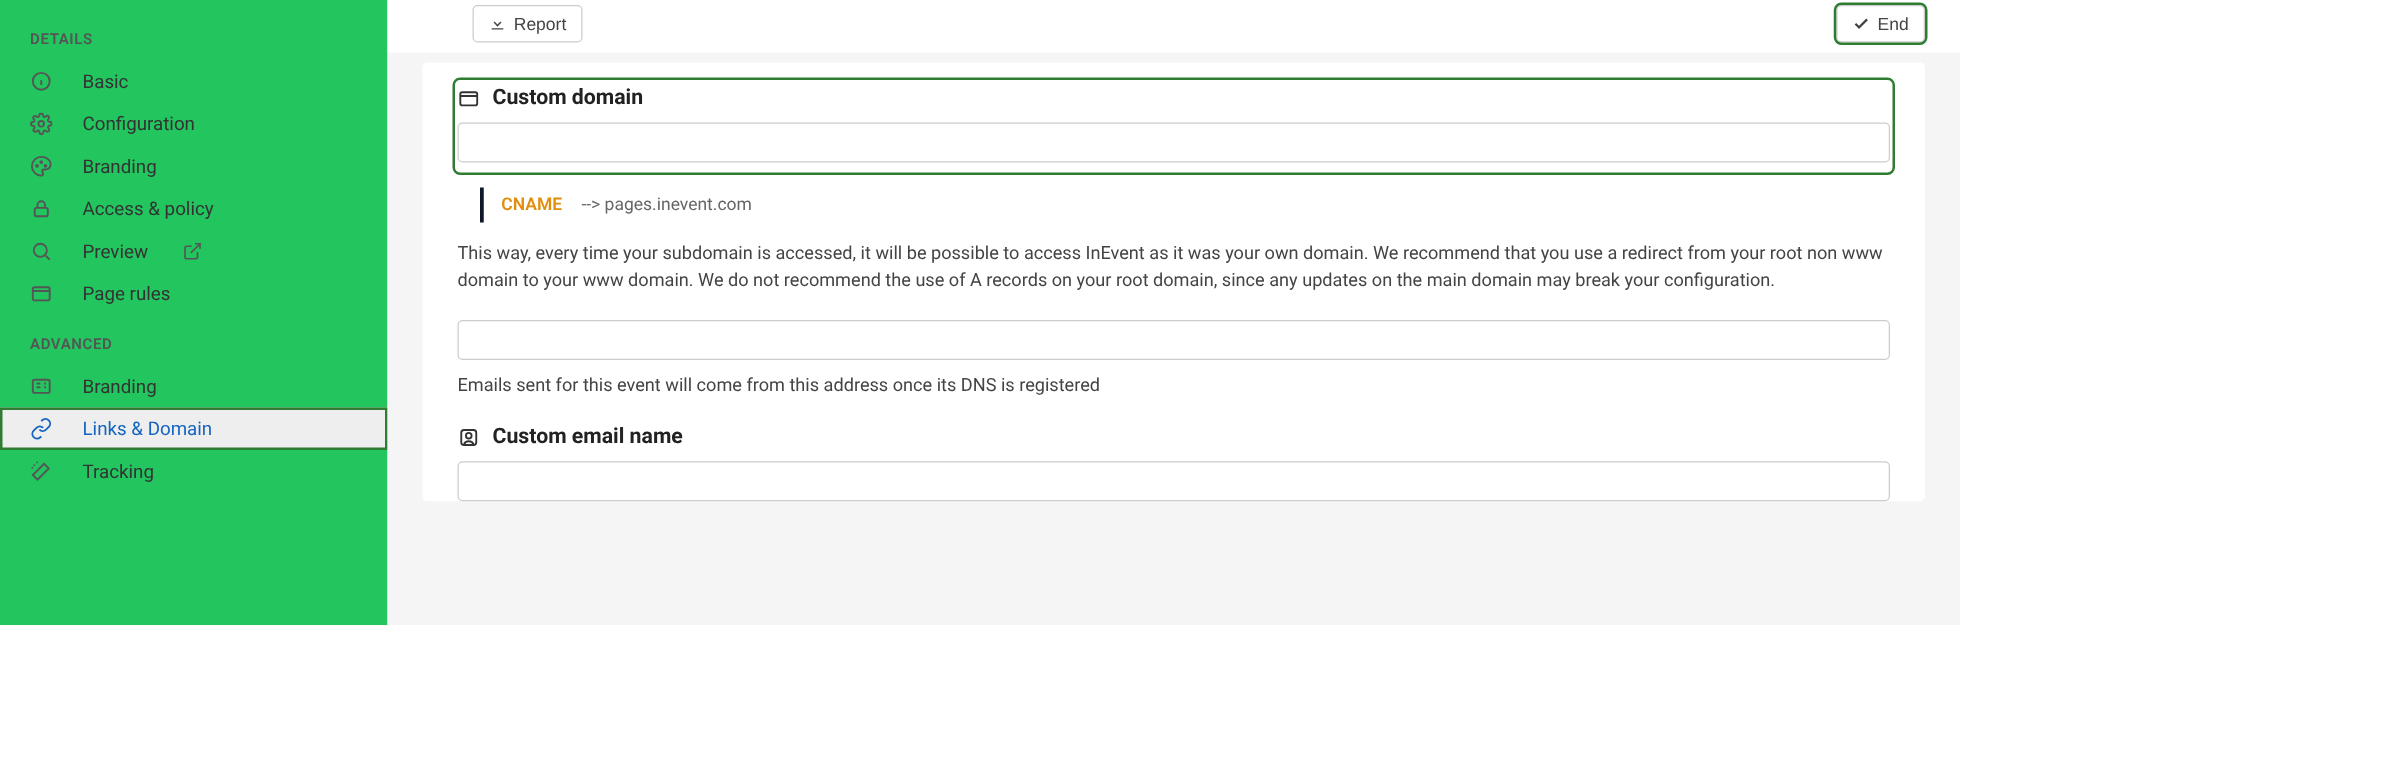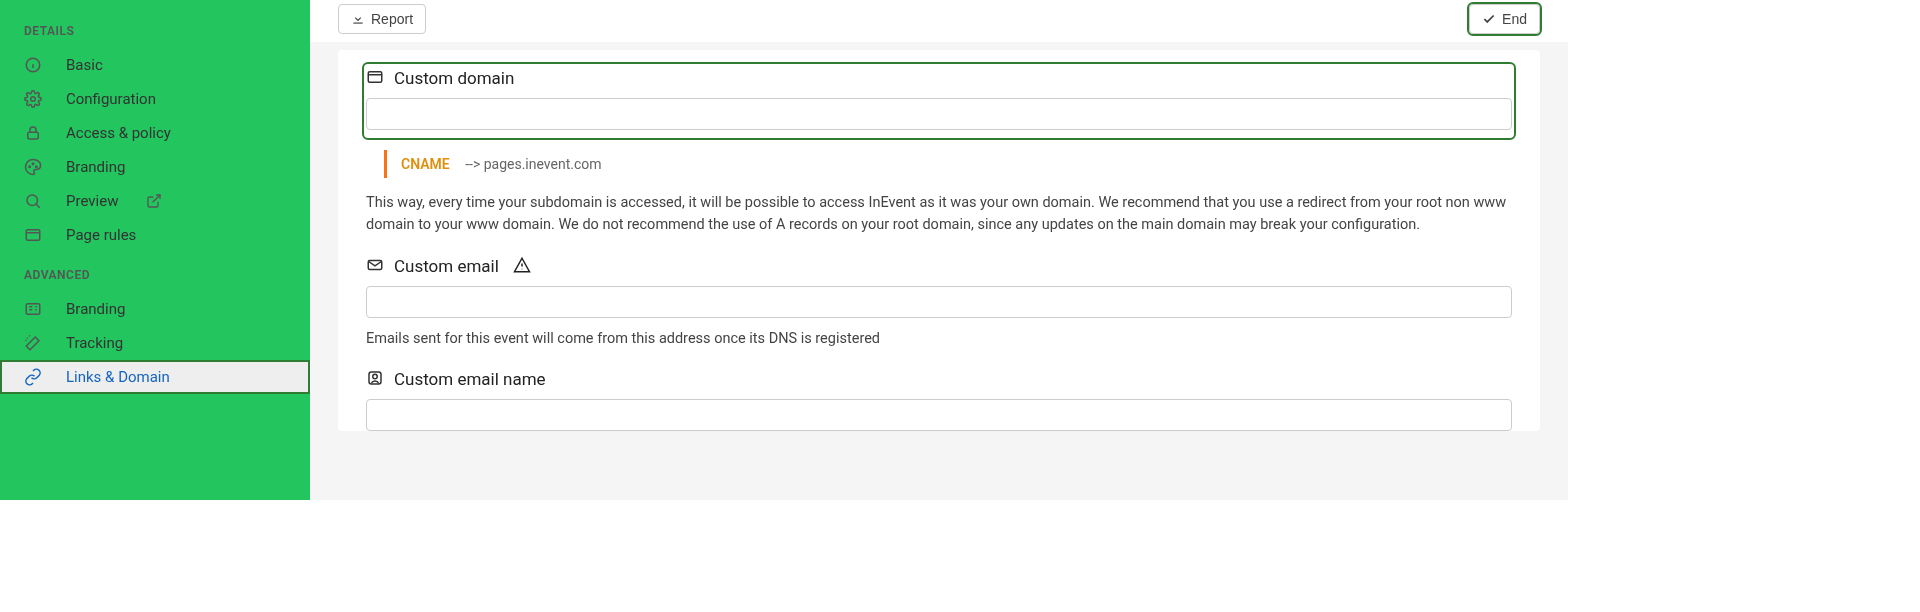--- a/index.html
+++ b/index.html
@@ -68,41 +68,42 @@
   display: inline-flex;
   align-items: center;
   gap: 6px;
   border: 1px solid #ccc;
   border-radius: 4px;
   background: #fff;
   padding: 6px 12px;
   font-size: 14px;
   color: #444;
   cursor: pointer;
+  margin-left: 40px;
 }
 .btn .bicon { width: 14px; height: 14px; display: inline-flex; align-items: center; justify-content: center; }
 .btn.end { outline: 2px solid #2e7d32; outline-offset: 0; }
 .content-scroll {
   flex: 1;
   overflow-y: auto;
   padding: 0 28px 20px;
 }
 .panel {
   background: #fff;
   border-radius: 4px;
   padding: 16px 28px 0;
   margin-top: 8px;
 }
 .field-block { margin-bottom: 20px; }
 .field-header {
   display: flex;
-  align-items: flex-start;
+  align-items: flex-end;
   gap: 10px;
   font-size: 17px;
-  font-weight: 400;
+  font-weight: 700;
   color: #222;
   margin-bottom: 10px;
 }
 .field-header .fhicon {
   width: 18px; height: 18px;
   display: inline-flex; align-items: center; justify-content: center;
   color: #333;
 }
 .warn-icon { width: 18px; height: 18px; display: inline-flex; align-items: center; justify-content: center; color: #222; margin-left: 4px; }
 .text-input {
@@ -119,21 +120,21 @@
   border-radius: 2px;
   padding: 2px 0 6px;
 }
 .helptext {
   font-size: 14.5px;
   color: #444;
   line-height: 1.5;
   margin-top: 10px;
 }
 .dns-block {
-  border-left: 3px solid #f97316;
+  border-left: 3px solid #0f172a;
   padding: 6px 14px;
   margin: 14px 0 14px 18px;
   font-size: 14px;
 }
 .dns-cname { color: #e08e0b; font-weight: 600; margin-right: 12px; }
 .dns-rest { color: #666; }
 svg { display: block; }
 </style>
 </head>
 <body>
@@ -160,37 +161,37 @@
             <circle cx="12" cy="12" r="3"></circle>
             <path d="M19.4 15a1.7 1.7 0 0 0 .3 1.8l.1.1a2 2 0 1 1-2.8 2.8l-.1-.1a1.7 1.7 0 0 0-1.8-.3 1.7 1.7 0 0 0-1 1.5V21a2 2 0 0 1-4 0v-.1a1.7 1.7 0 0 0-1-1.5 1.7 1.7 0 0 0-1.8.3l-.1.1a2 2 0 1 1-2.8-2.8l.1-.1a1.7 1.7 0 0 0 .3-1.8 1.7 1.7 0 0 0-1.5-1H3a2 2 0 0 1 0-4h.1a1.7 1.7 0 0 0 1.5-1 1.7 1.7 0 0 0-.3-1.8l-.1-.1a2 2 0 1 1 2.8-2.8l.1.1a1.7 1.7 0 0 0 1.8.3h0a1.7 1.7 0 0 0 1-1.5V3a2 2 0 0 1 4 0v.1a1.7 1.7 0 0 0 1 1.5h0a1.7 1.7 0 0 0 1.8-.3l.1-.1a2 2 0 1 1 2.8 2.8l-.1.1a1.7 1.7 0 0 0-.3 1.8v0a1.7 1.7 0 0 0 1.5 1H21a2 2 0 0 1 0 4h-.1a1.7 1.7 0 0 0-1.5 1z"></path>
           </svg>
       </span>
       <span>Configuration</span>
     </div>
 
     <div class="sidebar-item">
       <span class="icon">
         <svg viewBox="0 0 24 24" width="18" height="18" fill="none" stroke="currentColor" stroke-width="2">
-            <rect x="5" y="11" width="14" height="9" rx="2"></rect>
-            <path d="M8 11V8a4 4 0 0 1 8 0v3"></path>
-          </svg>
-      </span>
-      <span>Access &amp; policy</span>
-    </div>
-
-    <div class="sidebar-item">
-      <span class="icon">
-        <svg viewBox="0 0 24 24" width="18" height="18" fill="none" stroke="currentColor" stroke-width="2">
             <path d="M12 2a10 10 0 1 0 0 20c1.1 0 2-.9 2-2 0-.5-.2-1-.5-1.3-.3-.4-.5-.8-.5-1.3 0-1.1.9-2 2-2h2.3A5.7 5.7 0 0 0 22 9.7C22 5.5 17.5 2 12 2z"></path>
             <circle cx="7.5" cy="11.5" r="1"></circle>
             <circle cx="12" cy="7.5" r="1"></circle>
             <circle cx="16.5" cy="11.5" r="1"></circle>
           </svg>
       </span>
       <span>Branding</span>
+    </div>
+
+    <div class="sidebar-item">
+      <span class="icon">
+        <svg viewBox="0 0 24 24" width="18" height="18" fill="none" stroke="currentColor" stroke-width="2">
+            <rect x="5" y="11" width="14" height="9" rx="2"></rect>
+            <path d="M8 11V8a4 4 0 0 1 8 0v3"></path>
+          </svg>
+      </span>
+      <span>Access &amp; policy</span>
     </div>
 
     <div class="sidebar-item">
       <span class="icon">
         <svg viewBox="0 0 24 24" width="18" height="18" fill="none" stroke="currentColor" stroke-width="2">
             <circle cx="11" cy="11" r="7"></circle>
             <line x1="21" y1="21" x2="16.5" y2="16.5"></line>
           </svg>
       </span>
       <span>Preview</span>
@@ -218,38 +219,38 @@
     <div class="sidebar-item">
       <span class="icon">
         <svg viewBox="0 0 24 24" width="18" height="18" fill="none" stroke="currentColor" stroke-width="2">
             <rect x="3" y="5" width="18" height="14" rx="2"></rect>
             <path d="M7 9h4M7 13h4M15 9h2M15 13h2"></path>
           </svg>
       </span>
       <span>Branding</span>
     </div>
 
+    <div class="sidebar-item active">
+      <span class="icon">
+        <svg viewBox="0 0 24 24" width="18" height="18" fill="none" stroke="currentColor" stroke-width="2">
+            <path d="M10 13a5 5 0 0 0 7.07 0l3-3a5 5 0 0 0-7.07-7.07l-1 1"></path>
+            <path d="M14 11a5 5 0 0 0-7.07 0l-3 3a5 5 0 0 0 7.07 7.07l1-1"></path>
+          </svg>
+      </span>
+      <span>Links &amp; Domain</span>
+    </div>
+
     <div class="sidebar-item">
       <span class="icon">
         <svg viewBox="0 0 24 24" width="18" height="18" fill="none" stroke="currentColor" stroke-width="2">
             <path d="M15 4l5 5L8 21l-5-5L15 4z"></path>
             <path d="M5 6l-1-1M8 3l-1-1M3 9l-1-1"></path>
           </svg>
       </span>
       <span>Tracking</span>
-    </div>
-
-    <div class="sidebar-item active">
-      <span class="icon">
-        <svg viewBox="0 0 24 24" width="18" height="18" fill="none" stroke="currentColor" stroke-width="2">
-            <path d="M10 13a5 5 0 0 0 7.07 0l3-3a5 5 0 0 0-7.07-7.07l-1 1"></path>
-            <path d="M14 11a5 5 0 0 0-7.07 0l-3 3a5 5 0 0 0 7.07 7.07l1-1"></path>
-          </svg>
-      </span>
-      <span>Links &amp; Domain</span>
     </div>
   </aside>
 
   <main class="main">
     <div class="topbar">
       <button class="btn">
         <span class="bicon">
           <svg viewBox="0 0 24 24" width="14" height="14" fill="currentColor">
               <path d="M12 3v10l-4-4-1.4 1.4L12 16l5.4-5.6L16 9l-4 4V3z"></path>
               <path d="M4 18h16v2H4z"></path>
@@ -284,36 +285,20 @@
             <input type="text" class="text-input" style="">
           </div>
           <div class="dns-block">
             <span class="dns-cname">CNAME</span>
             <span class="dns-rest">--&gt;  pages.inevent.com</span>
           </div>
           <p class="helptext">This way, every time your subdomain is accessed, it will be possible to access InEvent as it was your own domain. We recommend that you use a redirect from your root non www domain to your www domain. We do not recommend the use of A records on your root domain, since any updates on the main domain may break your configuration.</p>
         </div>
 
         <div class="field-block">
-          <div class="field-header">
-            <span class="fhicon">
-              <svg viewBox="0 0 24 24" width="18" height="18" fill="none" stroke="currentColor" stroke-width="2">
-                  <rect x="3" y="6" width="18" height="12" rx="2"></rect>
-                  <polyline points="3 7 12 13 21 7"></polyline>
-                </svg>
-            </span>
-            <span>Custom email</span>
-            <span class="warn-icon">
-              <svg viewBox="0 0 24 24" width="18" height="18" fill="none" stroke="currentColor" stroke-width="2">
-                  <path d="M12 3l10 18H2L12 3z"></path>
-                  <line x1="12" y1="10" x2="12" y2="14"></line>
-                  <line x1="12" y1="17" x2="12" y2="17.5"></line>
-                </svg>
-            </span>
-          </div>
           <input type="text" class="text-input" style="">
           <p class="helptext">Emails sent for this event will come from this address once its DNS is registered</p>
         </div>
 
         <div class="field-block">
           <div class="field-header">
             <span class="fhicon">
               <svg viewBox="0 0 24 24" width="18" height="18" fill="none" stroke="currentColor" stroke-width="2">
                   <rect x="4" y="4" width="16" height="16" rx="3"></rect>
                   <circle cx="12" cy="10" r="3"></circle>

